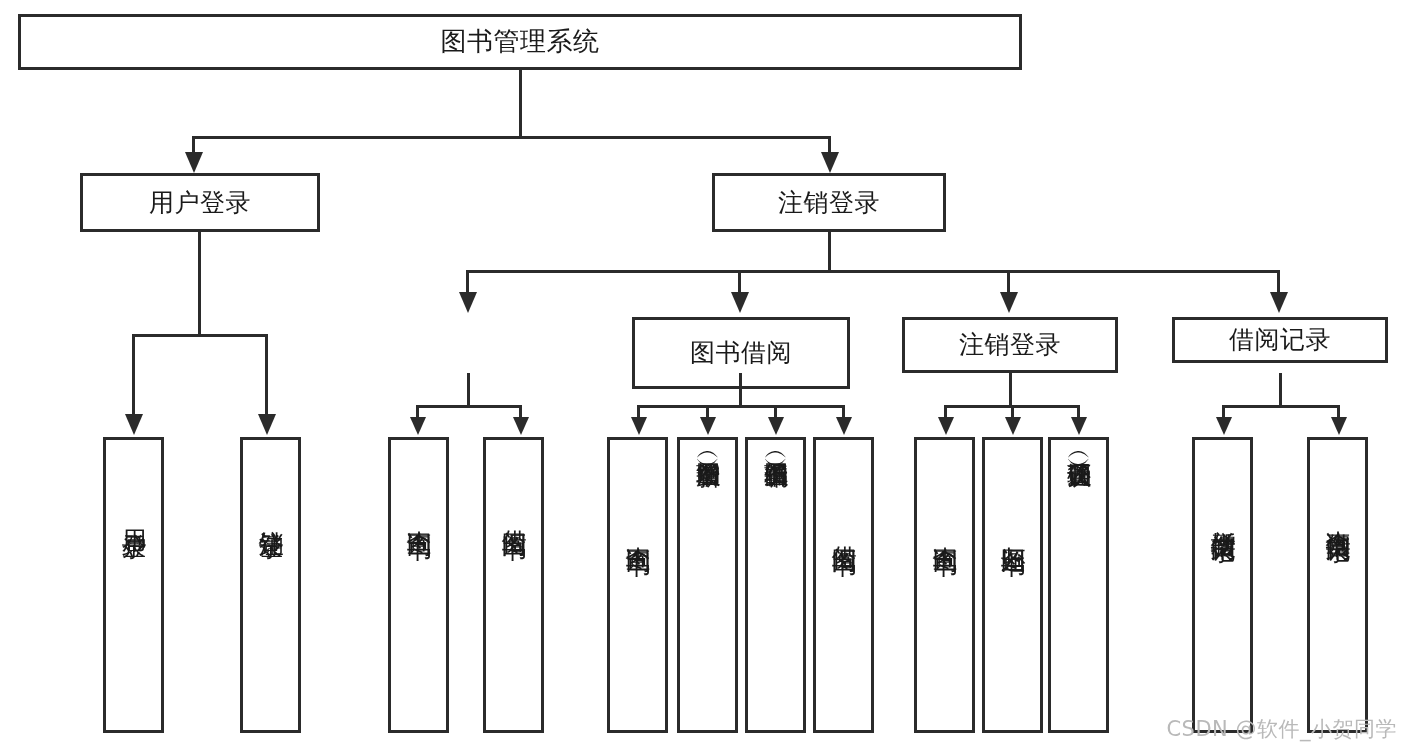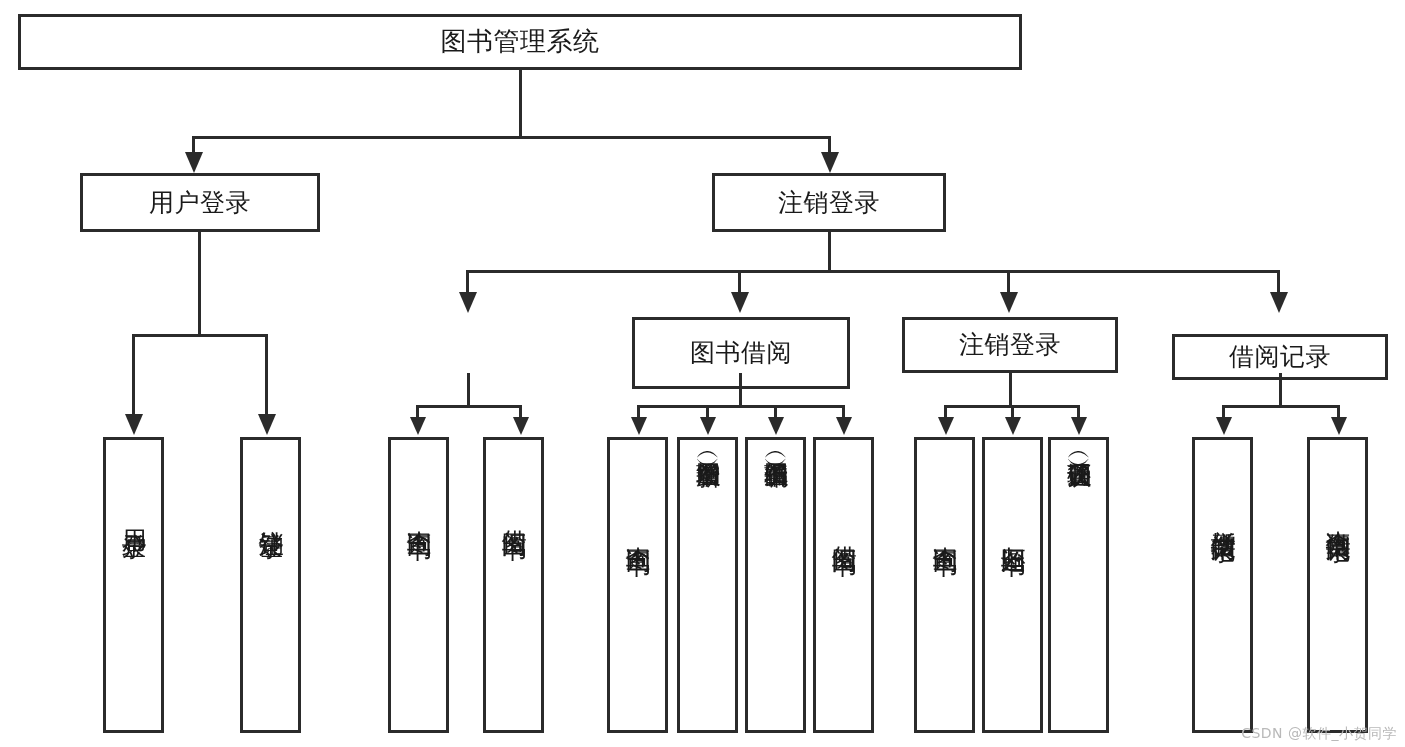--- a/index.html
+++ b/index.html
@@ -91,21 +91,21 @@
     border-left-width: 8px;
     border-right-width: 8px;
     border-top-width: 18px;
   }
 
   
   #watermark {
     position: absolute;
     right: 8px;
     bottom: 4px;
-    font-size: 14px;
+    font-size: 21px;
     color: #b9b9b9;
     white-space: nowrap;
     letter-spacing: 0.5px;
     font-family: "DejaVu Sans", "Liberation Sans", sans-serif;
   }
 </style>
 </head>
 <body>
 
 <div id="diagram-root">
@@ -148,21 +148,21 @@
   <div class="arrow" style="left:1000px; top:292px;"></div>
   <div class="ln v" style="left:1277px; top:270px; width:3px; height:28px;"></div>
   <div class="arrow" style="left:1270px; top:292px;"></div>
 
   <div class="node h" style="left:632px; top:317px; width:218px; height:72px;">
     <span class="label">图书借阅</span>
   </div>
   <div class="node h" style="left:902px; top:317px; width:216px; height:56px;">
     <span class="label">注销登录</span>
   </div>
-  <div class="node h" style="left:1172px; top:334px; width:216px; height:46px;">
+  <div class="node h" style="left:1172px; top:317px; width:216px; height:46px;">
     <span class="label">借阅记录</span>
   </div>
 
   <div class="ln v" style="left:467px; top:373px; width:3px; height:34px;"></div>
   <div class="ln h" style="left:416px; top:405px; width:106px; height:3px;"></div>
   <div class="ln v" style="left:416px; top:405px; width:3px; height:14px;"></div>
   <div class="arrow sm" style="left:410px; top:417px;"></div>
   <div class="ln v" style="left:519px; top:405px; width:3px; height:14px;"></div>
   <div class="arrow sm" style="left:513px; top:417px;"></div>
 

